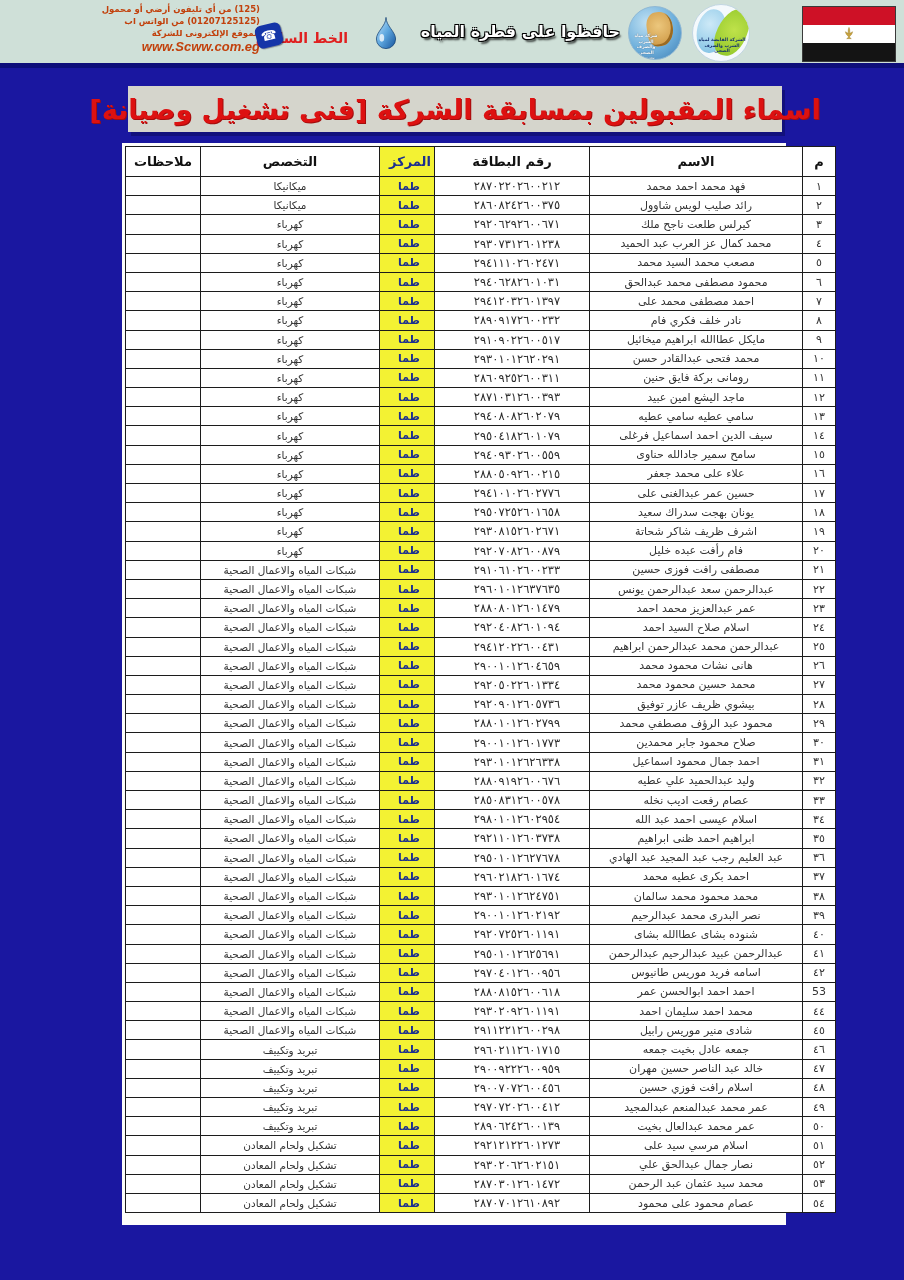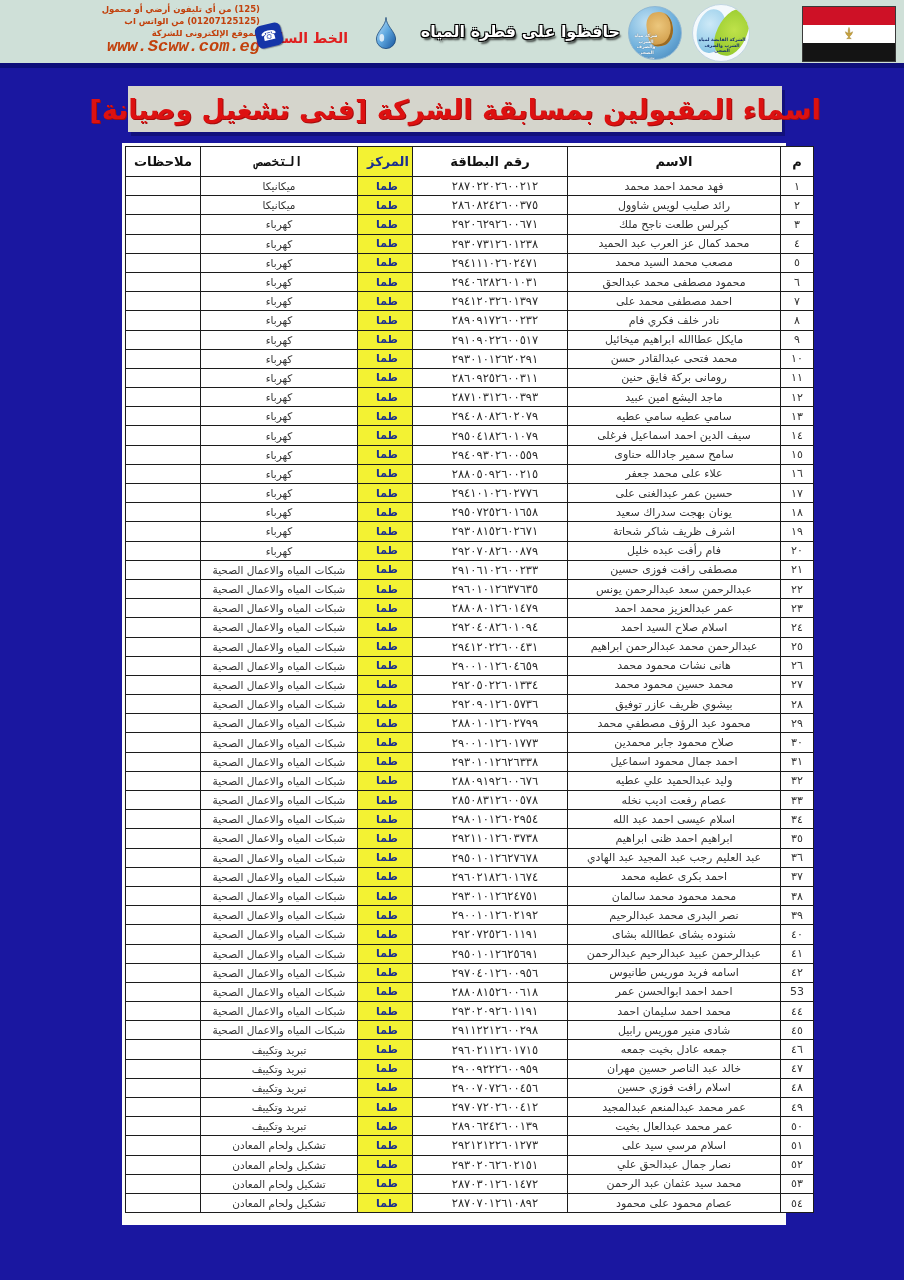--- a/index.html
+++ b/index.html
@@ -42,21 +42,21 @@
     font-size:5.5px; font-weight:bold; text-align:center; line-height:12px;
     direction:rtl; white-space:nowrap; overflow:hidden;
     transform:skewX(-8deg);
   }
 
   .contact-block {
     position:absolute; left:128px; top:3px; width:132px;
     direction:rtl; text-align:right; color:#c2410c;
   }
   .contact-line { font-size:8.5px; font-weight:bold; line-height:12px; white-space:nowrap; }
-  .contact-site { font-size:17px; font-weight:bold; font-style:italic; font-family:Liberation Mono, monospace; line-height:15px;margin-left:28px; }
+  .contact-site { font-size:13px; font-weight:bold; font-style:italic; font-family:Liberation Sans, sans-serif; line-height:15px;margin-left:28px; }
 
   .hotline { position:absolute; left:256px; top:24px; width:92px; height:30px; }
   .hotline-text { position:absolute; right:0; top:6px; color:#e02020; font-size:14px; font-weight:bold; direction:rtl; white-space:nowrap; }
   .hotline-box {
     position:absolute; left:0px; top:0px; width:26px; height:23px;
     background:#1535a8; border-radius:6px; transform:rotate(-14deg);
     display:flex; align-items:center; justify-content:center;
     box-shadow:1px 1px 1px rgba(0,0,40,.4);
   }
   .hotline-box span { color:#fff; font-size:13px; }
@@ -141,21 +141,21 @@
   }
   .doc-table th, .doc-table td {
     border:1px solid #1c1c1c; overflow:hidden; white-space:nowrap; text-align:center;
   }
   .doc-table th { height:30px; font-size:13px; font-weight:bold; color:#111; }
   .doc-table td { height:19.2px; font-size:11px; color:#333; padding:0 2px; }
   .col-no   { width:33px; }
   .col-name { width:213px; }
   .col-id   { width:155px; }
   .col-center { width:55px; }
-  .col-spec { width:157px;font-family:Liberation Mono, monospace; }
+  .col-spec { width:179px; }
   .col-notes{ width:75px; }
   .doc-table td.cell-id { font-size:11.5px; letter-spacing:1px; color:#2b2b2b;padding-left:12px; }
   .doc-table td.cell-center, .doc-table th.col-center {
     background:#f3f233; color:#1c2f8f; font-weight:bold;padding-left:6px;
   }
   .doc-table td.cell-spec { font-size:10.5px;margin-left:44px; }
   .doc-table td.cell-name { font-size:11px; }
 </style>
 </head>
 <body>

